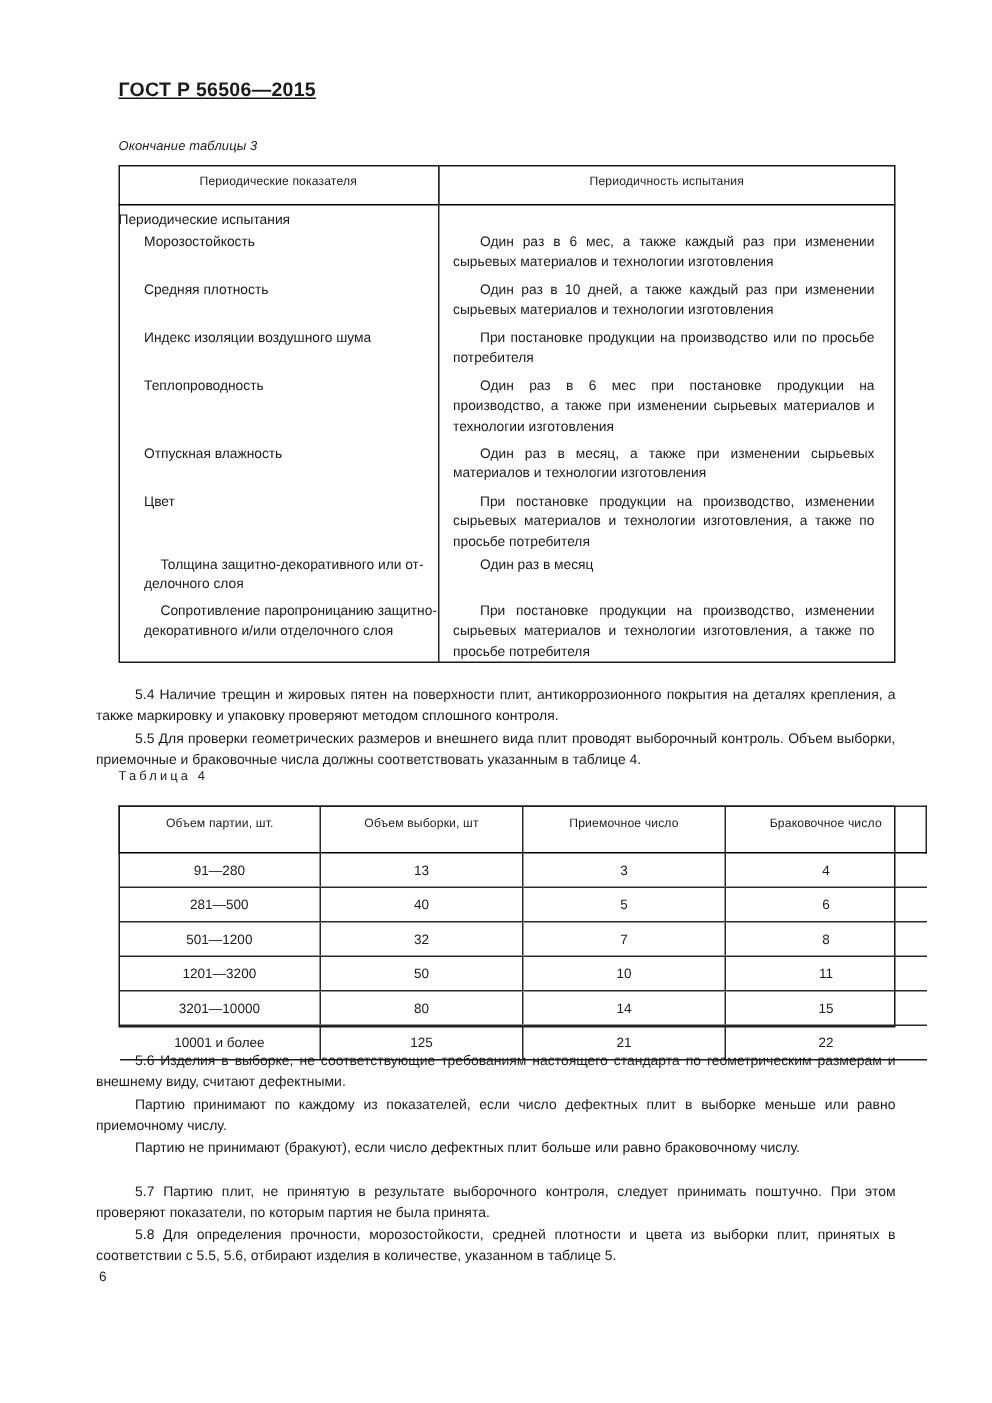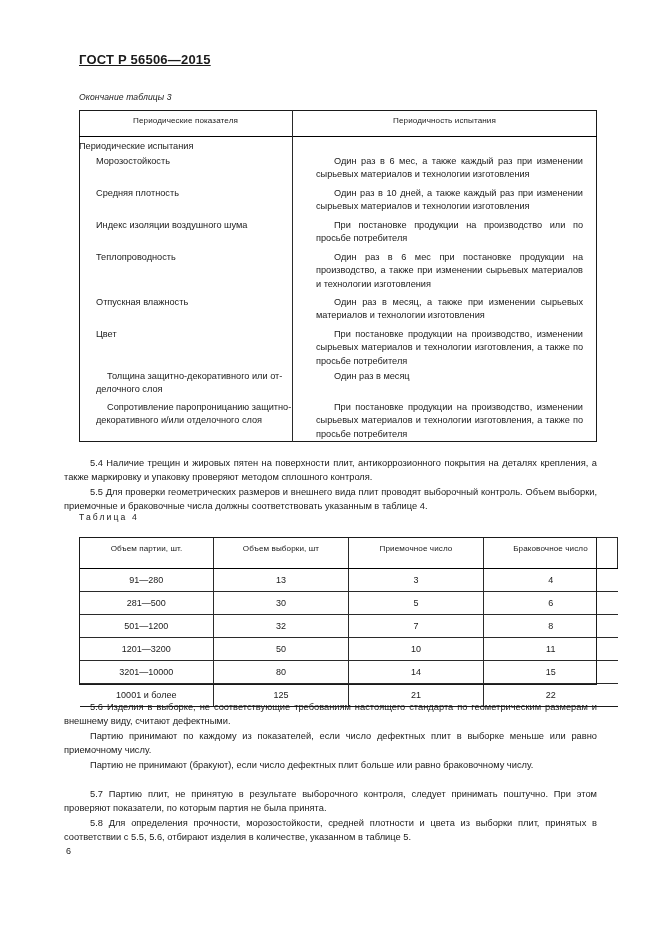--- a/index.html
+++ b/index.html
@@ -137,21 +137,21 @@
     padding: 0 6px 0 5px;
     font-size: 9.2px;
     line-height: 13.4px;
     box-sizing: border-box;
   }
   .t3-row .name.indent { text-indent: 11px; }
   .t3-row .period {
     position: absolute;
     left: 213px;
     width: 299px;
-    padding: 0 8px 0 24px;
+    padding: 0 8px 0 10px;
     font-size: 9.2px;
     line-height: 13.4px;
     box-sizing: border-box;
     text-align: justify;
     text-justify: inter-word;
     text-indent: 18px;
   }
   .t3-row .period.nojust { text-align: left; }
 
   
@@ -290,21 +290,21 @@
     </thead>
     <tbody>
       <tr>
         <td>91—280</td>
         <td>13</td>
         <td>3</td>
         <td>4</td>
       </tr>
       <tr>
         <td>281—500</td>
-        <td>30</td>
+        <td>40</td>
         <td>5</td>
         <td>6</td>
       </tr>
       <tr>
         <td>501—1200</td>
         <td>32</td>
         <td>7</td>
         <td>8</td>
       </tr>
       <tr>

